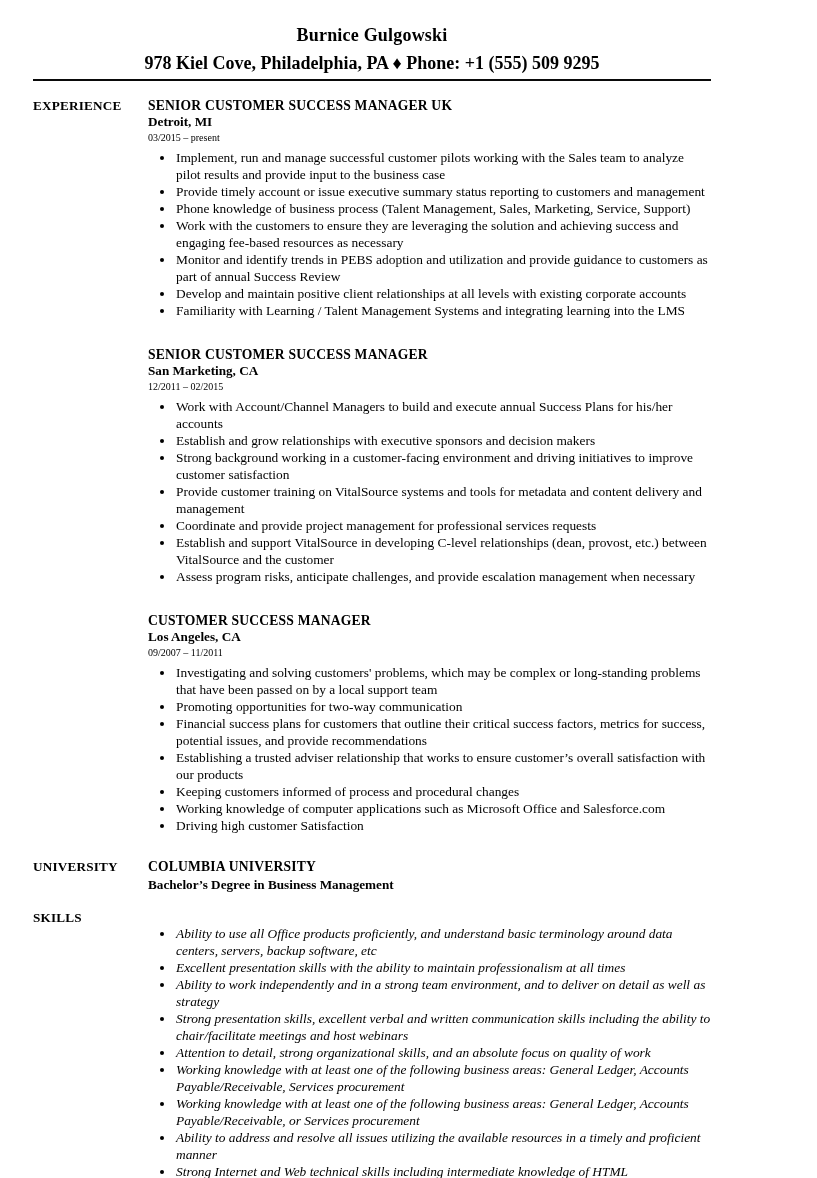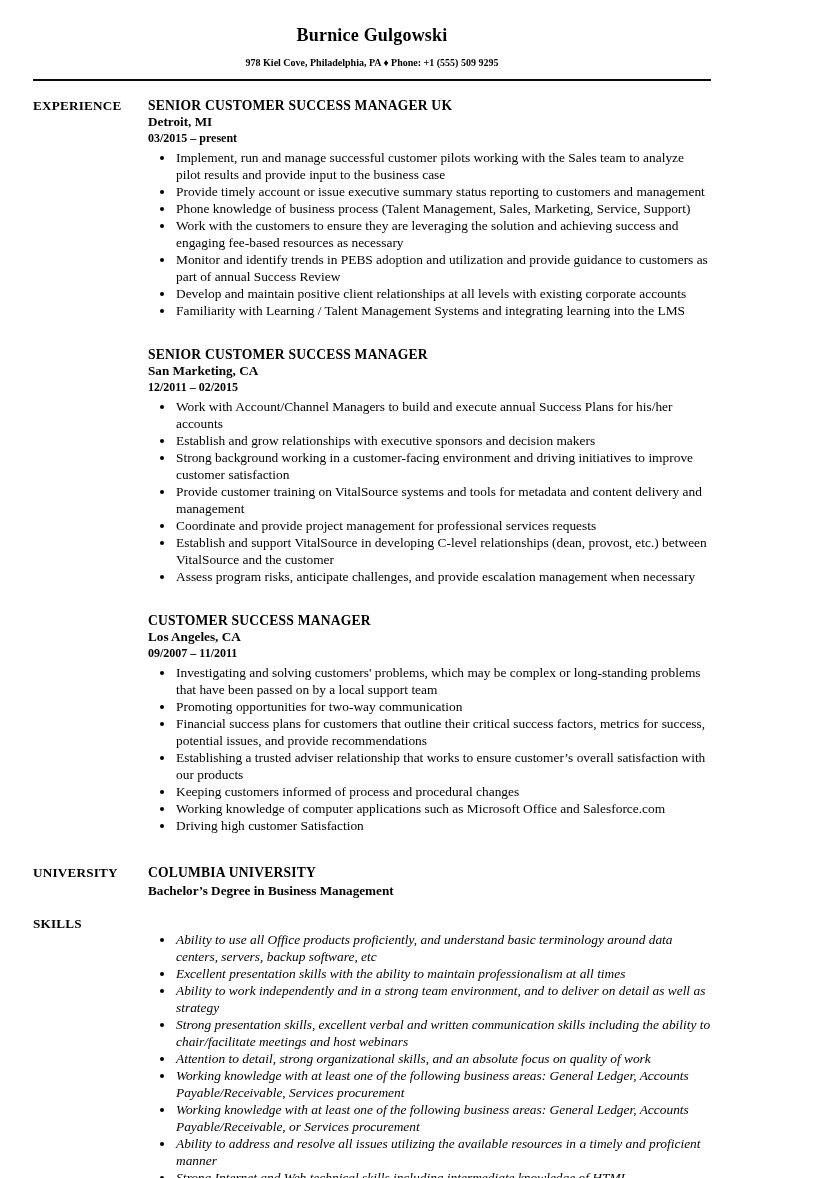--- a/index.html
+++ b/index.html
@@ -25,21 +25,21 @@
   .name {
     text-align: center;
     font-weight: bold;
     font-size: 18px;
     line-height: 22px;
     letter-spacing: 0.2px;
   }
   .contact {
     text-align: center;
     font-weight: bold;
-    font-size: 10px;
+    font-size: 18px;
     line-height: 16px;
     margin-top: 9px;
   }
   .divider {
     border: none;
     border-top: 2.5px solid #0a0a0a;
     margin: 8px 0 0 0;
   }
   
   .section {
@@ -56,36 +56,35 @@
     font-size: 13.2px;
     line-height: 17px;
     letter-spacing: 0.2px;
   }
   .section-body {
     flex: 1;
     min-width: 0;
   }
   
   .job { margin-bottom: 27px; }
-  .job:last-child { margin-bottom: 8px; }
+  .job:last-child { margin-bottom: 2px; }
   .job-title {
     font-weight: bold;
     font-size: 13.6px;
     line-height: 17px;
     letter-spacing: 0.2px;
   }
   .job-location {
     font-weight: bold;
     font-size: 13.2px;
     line-height: 16px;
   }
   .job-dates {
-    font-size: 12px;
+    font-size: 10px;
     line-height: 16px;
-    font-weight: bold;
   }
   ul.bullets {
     margin: 3px 0 0 0;
     padding: 0 0 0 27px;
   }
   ul.bullets li {
     font-size: 13.4px;
     line-height: 17px;
     padding-left: 1px;
   }

